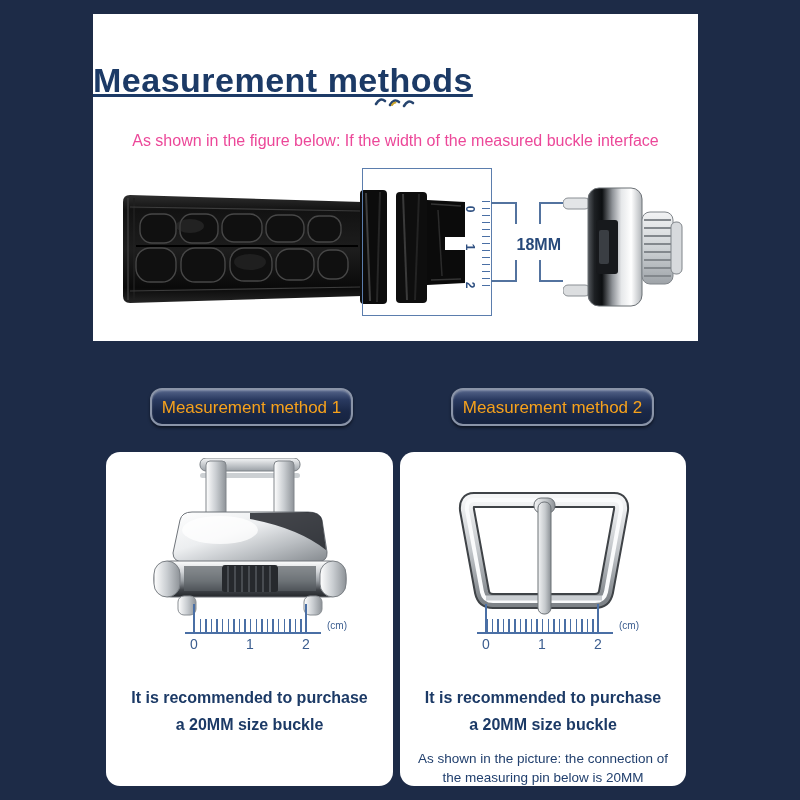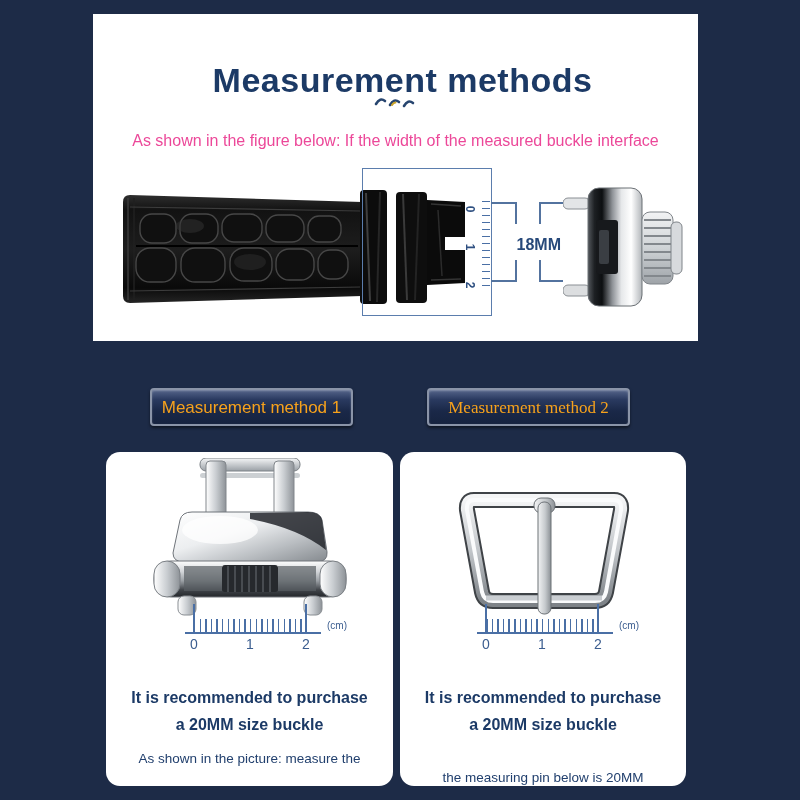--- a/index.html
+++ b/index.html
@@ -1,22 +1,22 @@
 <!DOCTYPE html>
 <html><head>
 <meta charset="utf-8">
 <style>
   html,body{margin:0;padding:0;}
   body{font-family:"Liberation Sans", sans-serif; background:#1d2b47;}
   .stage{position:relative;width:800px;height:800px;background:#1d2b47;overflow:hidden;}
 
   
   .top-card{position:absolute;left:93px;top:14px;width:605px;height:327px;background:#ffffff;}
-  .top-title{position:absolute;left:7px;top:24px;width:100%;text-align:center;
-    font-size:34px;font-weight:bold;color:#1c3a66;letter-spacing:.5px;}
+  .top-title{position:absolute;left:0;top:24px;width:100%;
+    font-size:34px;font-weight:bold;color:#1c3a66;letter-spacing:.5px;text-decoration:underline;}
   .squiggle{position:absolute;left:50%;top:80px;transform:translateX(-50%);}
   .top-desc{position:absolute;left:0;top:100px;width:100%;text-align:center;
     font-size:16px;color:#ec4899;line-height:22px;}
 
   
   .strap-svg{position:absolute;left:27px;top:176px;width:345px;height:118px;}
   .measure-rect{position:absolute;left:269px;top:154px;width:128px;height:146px;
     border:1px solid #5b7dad;z-index:3;}
   .v-ticks{position:absolute;left:389px;top:187px;width:8px;height:86px;z-index:4;
     background:repeating-linear-gradient(180deg,#4a6fa5 0 1.5px,transparent 1.5px 7px);}
@@ -29,26 +29,26 @@
   .lb-top{left:398px;top:188px;width:24px;height:20px;border-top:2px solid #53739f;border-right:2px solid #53739f;}
   .lb-bot{left:398px;top:246px;width:24px;height:20px;border-bottom:2px solid #53739f;border-right:2px solid #53739f;}
   .rb-top{left:446px;top:188px;width:22px;height:20px;border-top:2px solid #53739f;border-left:2px solid #53739f;}
   .rb-bot{left:446px;top:246px;width:22px;height:20px;border-bottom:2px solid #53739f;border-left:2px solid #53739f;}
   .dim-label{position:absolute;left:406px;top:222px;width:62px;z-index:5;text-align:right;
     font-size:16px;font-weight:bold;color:#27497a;}
   .clasp-svg{position:absolute;left:470px;top:172px;width:122px;height:124px;}
 
   
   .method-btn{position:absolute;top:388px;width:203px;height:38px;box-sizing:border-box;
-    border-radius:4px;border:2px solid #8a94a8;cursor:pointer;
+    border-radius:12px;border:2px solid #8a94a8;cursor:pointer;
     background:linear-gradient(180deg,#55658a 0%,#2a3a60 28%,#1a2848 62%,#16233f 100%);
     color:#f7a21c;font-size:17px;text-align:center;line-height:33px;
     box-shadow:0 2px 3px rgba(0,0,0,.5), inset 0 1px 2px rgba(255,255,255,.28);}
   .btn-1{left:150px;}
-  .btn-2{left:427px;font-family:Liberation Serif, serif;}
+  .btn-2{left:451px;}
 
   
   .method-card{position:absolute;top:452px;width:287px;height:334px;background:#ffffff;border-radius:14px;}
   .card-1{left:106px;}
   .card-2{left:400px;width:286px;}
   .bf-svg{position:absolute;left:44px;top:6px;width:200px;height:158px;}
   .pb-svg{position:absolute;left:58px;top:36px;width:172px;height:136px;}
 
   .ruler-h{position:absolute;top:152px;width:150px;height:58px;}
   .r-left1{left:87px;} .r-left2{left:85px;}
@@ -252,21 +252,21 @@
       <span class="rh-num rh-n1">1</span>
       <span class="rh-num rh-n2">2</span>
       <span class="rh-unit">(cm)</span>
     </div>
 
     <h2 class="card-heading">
       <span>It is recommended to purchase</span><br>
       <span>a 20MM size buckle</span>
     </h2>
     <p class="card-note">
-      <span>As shown in the picture: measure the</span><br>
+      <br>
     </p>
   </article>
 
   <article class="method-card card-2">
     <svg class="pb-svg" viewBox="0 0 172 136" aria-hidden="true">
       <defs>
         <linearGradient id="pbFrame" x1="0" y1="0" x2="0" y2="1">
           <stop offset="0" stop-color="#f4f5f6"></stop>
             <stop offset="0.5" stop-color="#c2c6ca"></stop>
           <stop offset="1" stop-color="#7e8388"></stop>
@@ -297,18 +297,18 @@
       <span class="rh-num rh-n1">1</span>
       <span class="rh-num rh-n2">2</span>
       <span class="rh-unit">(cm)</span>
     </div>
 
     <h2 class="card-heading">
       <span>It is recommended to purchase</span><br>
       <span>a 20MM size buckle</span>
     </h2>
     <p class="card-note">
-      <br>
+      <span>As shown in the picture: the connection of</span><br>
       <span>the measuring pin below is 20MM</span>
     </p>
   </article>
 
 </div>
 
 </body></html>

